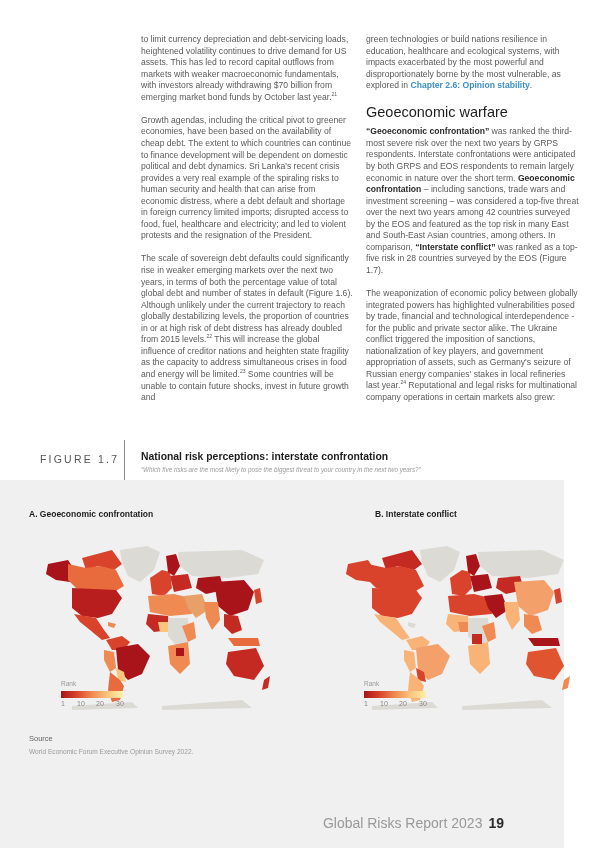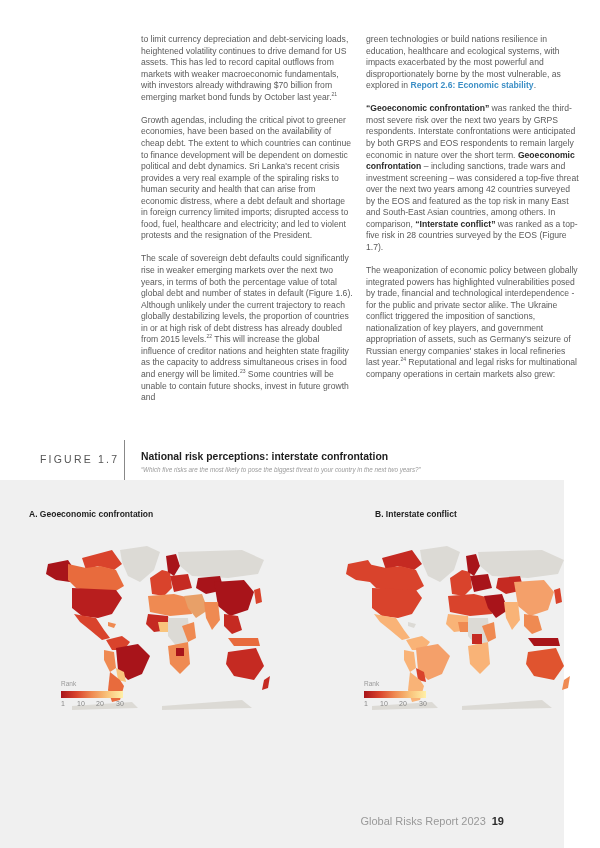--- a/index.html
+++ b/index.html
@@ -36,34 +36,35 @@
   .legend-b { left: 364px; }
   .legend-label { font-size: 6.5px; color: #999; margin-bottom: 4px; }
   .legend-bar { width: 62px; height: 7px; background: linear-gradient(to right, #a8141a, #d9432c, #ef8a52, #f9c47c, #fff0a8); }
   .legend-ticks { position: relative; height: 12px; width: 70px; }
   .legend-ticks span { position: absolute; top: 2px; font-size: 7px; color: #888; }
 
   .source { position: absolute; top: 254px; left: 29px; }
   .source-label { font-size: 7.5px; color: #666; margin-bottom: 5px; }
   .source-text { font-size: 6.6px; color: #9a9a9a; }
 
-  .footer { position: absolute; top: 335px; right: 60px; font-size: 11px; color: #999; }
+  .footer { position: absolute; top: 335px; right: 60px; font-size: 14px; color: #999; }
   .footer .page-num { color: #2b2b2b; font-weight: bold; margin-left: 6px; }
 </style>
 </head>
 <body>
 
 <div class="col left">
   <p><span>to limit currency depreciation and debt-servicing loads, heightened volatility continues to drive demand for US assets. This has led to record capital outflows from markets with weaker macroeconomic fundamentals, with investors already withdrawing $70 billion from emerging market bond funds by October last year.</span><sup>21</sup></p>
   <p>Growth agendas, including the critical pivot to greener economies, have been based on the availability of cheap debt. The extent to which countries can continue to finance development will be dependent on domestic political and debt dynamics. Sri Lanka's recent crisis provides a very real example of the spiraling risks to human security and health that can arise from economic distress, where a debt default and shortage in foreign currency limited imports; disrupted access to food, fuel, healthcare and electricity; and led to violent protests and the resignation of the President.</p>
   <p class="tight"><span>The scale of sovereign debt defaults could significantly rise in weaker emerging markets over the next two years, in terms of both the percentage value of total global debt and number of states in default (Figure 1.6). Although unlikely under the current trajectory to reach globally destabilizing levels, the proportion of countries in or at high risk of debt distress has already doubled from 2015 levels.</span><sup>22</sup><span> This will increase the global influence of creditor nations and heighten state fragility as the capacity to address simultaneous crises in food and energy will be limited.</span><sup>23</sup><span> Some countries will be unable to contain future shocks, invest in future growth and</span></p>
 </div>
 
 <div class="col right">
-  <p><span>green technologies or build nations resilience in education, healthcare and ecological systems, with impacts exacerbated by the most powerful and disproportionately borne by the most vulnerable, as explored in </span><a>Report 2.6: Economic stability</a><span>.</span></p>
+  <p><span>green technologies or build nations resilience in education, healthcare and ecological systems, with impacts exacerbated by the most powerful and disproportionately borne by the most vulnerable, as explored in </span><a>Chapter 2.6: Opinion stability</a><span>.</span></p>
+  <h2>Geoeconomic warfare</h2>
   <p><b>“Geoeconomic confrontation”</b><span> was ranked the third-most severe risk over the next two years by GRPS respondents. Interstate confrontations were anticipated by both GRPS and EOS respondents to remain largely economic in nature over the short term. </span><b>Geoeconomic confrontation</b><span> – including sanctions, trade wars and investment screening – was considered a top-five threat over the next two years among 42 countries surveyed by the EOS and featured as the top risk in many East and South-East Asian countries, among others. In comparison, </span><b>“Interstate conflict”</b><span> was ranked as a top-five risk in 28 countries surveyed by the EOS (Figure 1.7).</span></p>
   <p class="tight"><span>The weaponization of economic policy between globally integrated powers has highlighted vulnerabilities posed by trade, financial and technological interdependence - for the public and private sector alike. The Ukraine conflict triggered the imposition of sanctions, nationalization of key players, and government appropriation of assets, such as Germany's seizure of Russian energy companies' stakes in local refineries last year.</span><sup>24</sup><span> Reputational and legal risks for multinational company operations in certain markets also grew:</span></p>
 </div>
 
 <div class="fig-header">
   <div class="fig-label">FIGURE 1.7</div>
   <div class="fig-divider"></div>
   <div class="fig-title">National risk perceptions: interstate confrontation</div>
   <div class="fig-subtitle">“Which five risks are the most likely to pose the biggest threat to your country in the next two years?”</div>
 </div>
@@ -197,17 +198,21 @@
     <div class="legend-label">Rank</div>
     <div class="legend-bar"></div>
     <div class="legend-ticks">
       <span style="left:0px">1</span>
       <span style="left:16px">10</span>
       <span style="left:35px">20</span>
       <span style="left:55px">30</span>
     </div>
   </div>
 
+  <div class="source">
+    <div class="source-label">Source</div>
+    <div class="source-text">World Economic Forum Executive Opinion Survey 2022.</div>
+  </div>
 
   <div class="footer">
     <span>Global Risks Report 2023</span><span class="page-num">19</span>
   </div>
 </div>
 
 </body></html>

